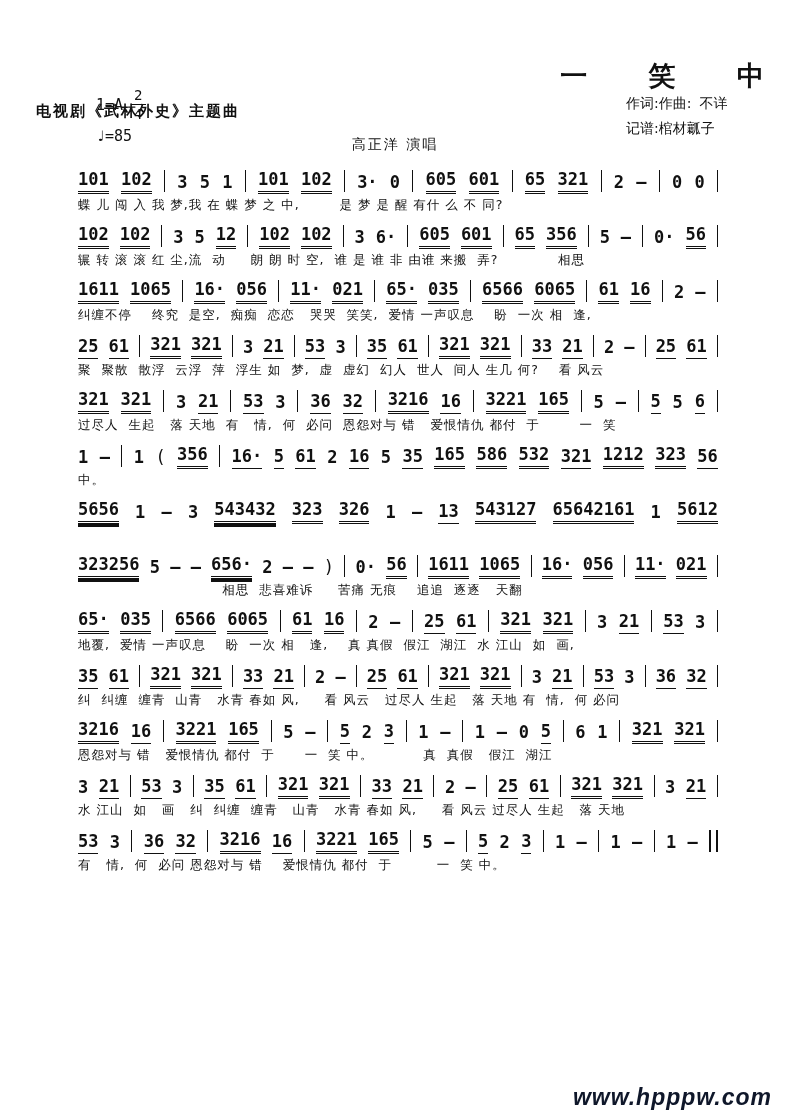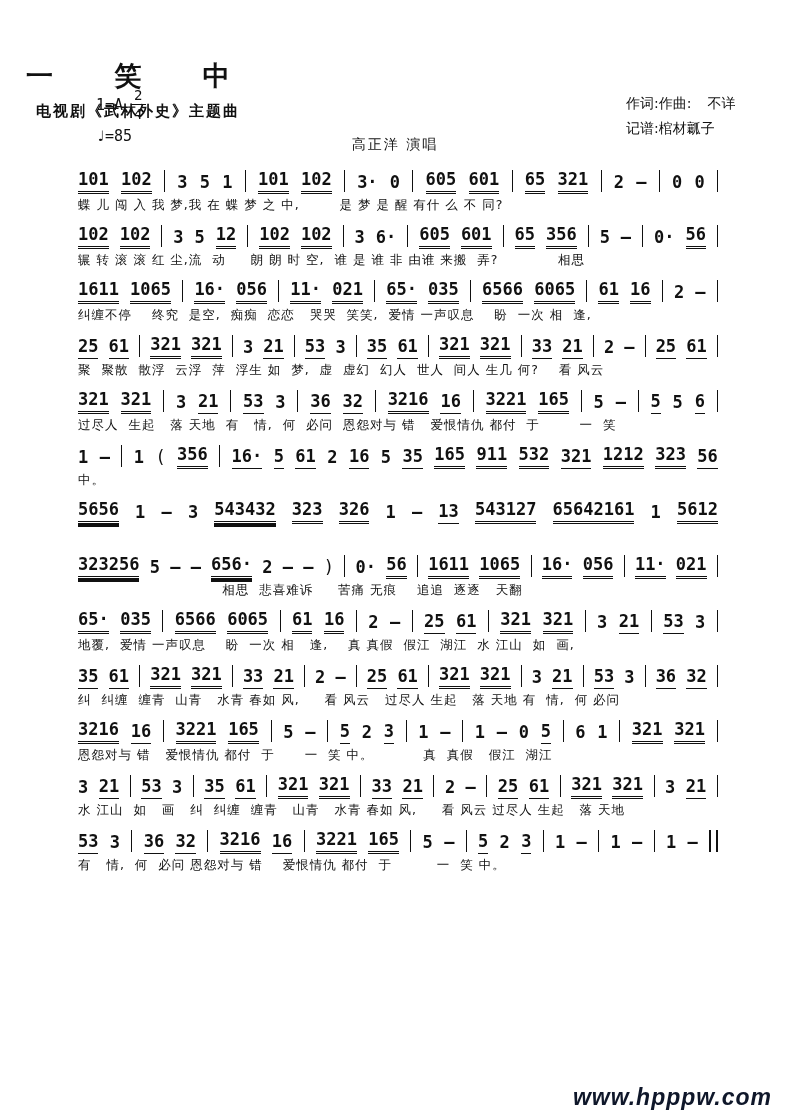--- a/index.html
+++ b/index.html
@@ -4,21 +4,21 @@
 <style>
   html,body{margin:0;padding:0;background:#ffffff;}
   body{
     width:790px;height:1119px;position:relative;overflow:hidden;
     font-family:"DejaVu Sans","Liberation Sans",sans-serif;color:#111;
   }
   .page{position:absolute;inset:0;}
 
   
   .title{
-    position:absolute;top:58px;left:0;width:100%;text-align:left;
+    position:absolute;top:58px;left:0;width:100%;text-align:right;
     font-size:27px;font-weight:bold;letter-spacing:26px;text-indent:26px;
   }
   .subtitle{
     position:absolute;top:102px;left:0;width:100%;
     font-size:15px;font-weight:bold;letter-spacing:2px;padding-left:36px;
   }
   .performer{
     position:absolute;top:136px;left:0;width:100%;text-align:center;
     font-size:14px;letter-spacing:2px;
   }
@@ -26,21 +26,21 @@
   .keyblock{position:absolute;top:88px;left:84px;font-family:"DejaVu Sans Mono","Liberation Mono",monospace;font-size:15px;margin-left:12px;}
   .keyrow{display:flex;align-items:center;gap:8px;}
   .frac{display:inline-flex;flex-direction:column;align-items:center;line-height:1;font-size:14px;}
   .frac .num{padding:0 3px 2px;}
   .frac .den{border-top:1px solid #111;padding:2px 3px 0;}
   .temporow{margin-top:6px;font-size:15px;}
 
   .credits{position:absolute;top:94px;left:626px;font-size:14px;line-height:1.35;}
   .cred-pair{display:flex;align-items:center;}
   .cred-labels{display:flex;flex-direction:row;}
-  .cred-unknown{margin-left:16px;}
+  .cred-unknown{margin-left:8px;}
   .cred-trans{margin-top:6px;}
 
   
   .score{position:absolute;top:168px;left:78px;width:640px;}
   .line{margin-bottom:9px;}
   .notes{
     display:flex;justify-content:space-between;align-items:flex-end;
     font-family:"DejaVu Sans Mono","Liberation Mono",monospace;
     font-weight:bold;font-size:17px;line-height:1;min-height:26px;gap:10px;
   }
@@ -255,21 +255,21 @@
           <span class="note u2">356</span>
           <span class="bar"></span>
           <span class="note u1">16·</span>
           <span class="note u1">5</span>
           <span class="note u1">61</span>
           <span class="note u0">2</span>
           <span class="note u1">16</span>
           <span class="note u0">5</span>
           <span class="note u1">35</span>
           <span class="note u2">165</span>
-          <span class="note u2">911</span>
+          <span class="note u2">586</span>
           <span class="note u2">532</span>
           <span class="note u1">321</span>
           <span class="note u2">1212</span>
           <span class="note u2">323</span>
           <span class="note u1">56</span>
         </div>
         <div class="lyrics">中。</div>
       </div>
       <div class="line">
         <div class="notes">

